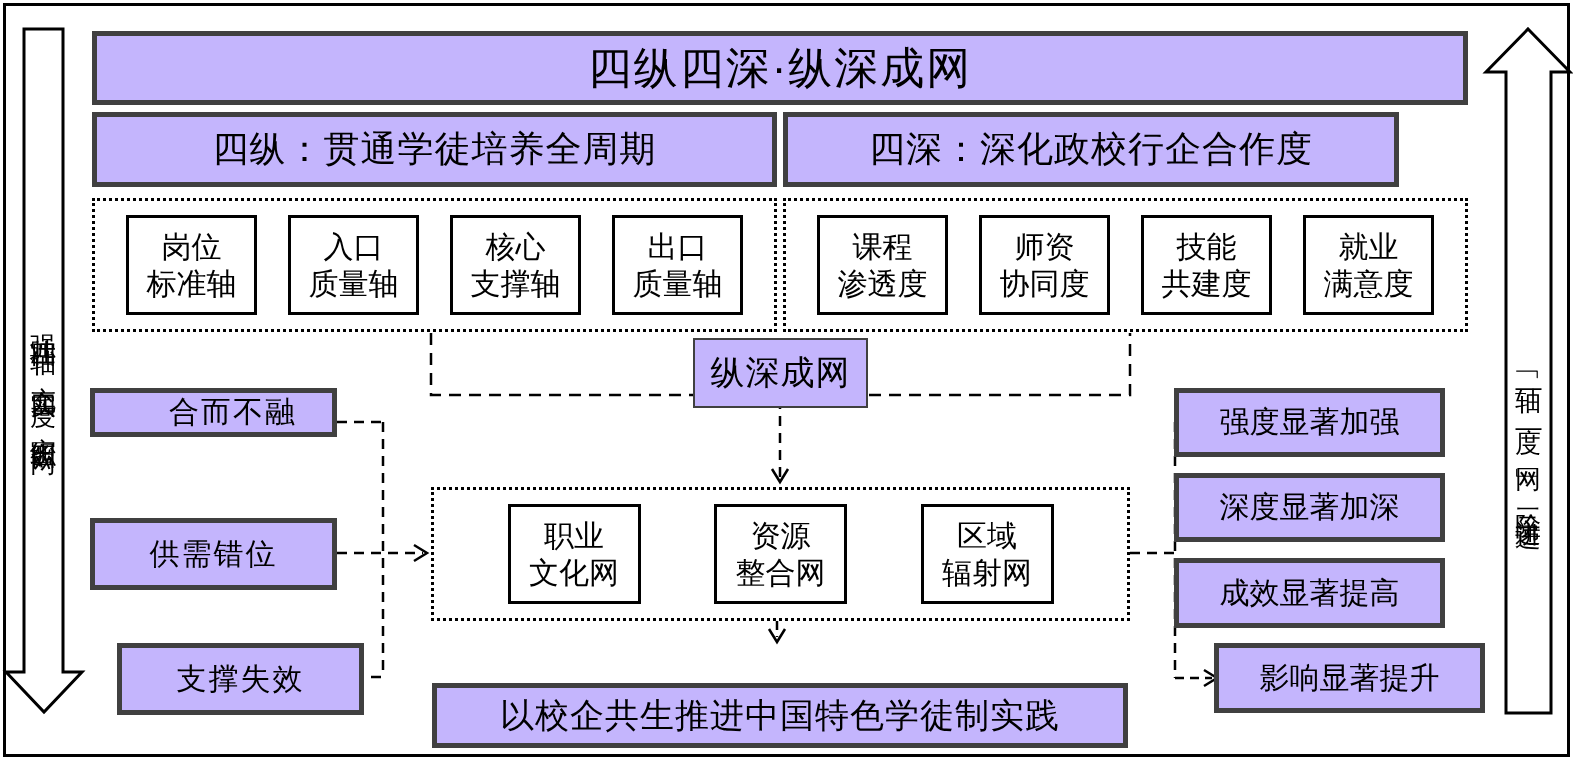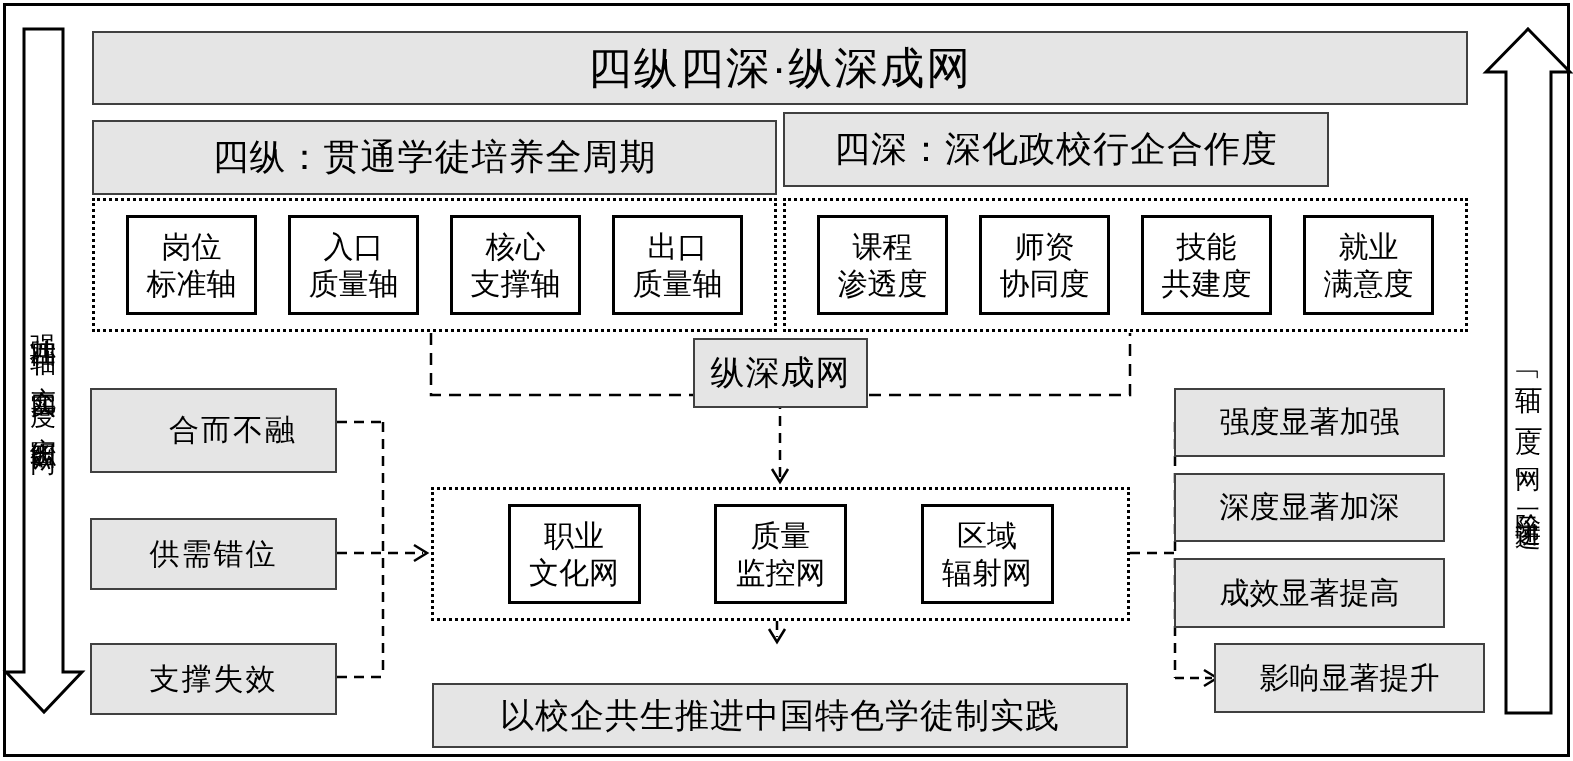--- a/index.html
+++ b/index.html
@@ -20,31 +20,31 @@
   }
   .svg-layer {
     position: absolute;
     left: 0; top: 0;
     width: 1573px; height: 761px;
     pointer-events: none;
   }
 
   .box {
     position: absolute;
-    border: 2px solid #404040;
-    background: #e5e5e5;
+    border: 5px solid #404040;
+    background: #c4b5fd;
     display: flex;
     align-items: center;
     justify-content: center;
     text-align: center;
   }
 
   .title-box    { left: 92px;  top: 31px;  width: 1376px; height: 74px; font-size: 44px; letter-spacing: 2px; }
-  .header-left  { left: 92px;  top: 112px; width: 685px;  height: 75px; font-size: 36px; letter-spacing: 1px; margin-top: 8px; }
-  .header-right { left: 783px; top: 112px; width: 546px;  height: 75px; font-size: 36px; letter-spacing: 1px; }
+  .header-left  { left: 92px;  top: 112px; width: 685px;  height: 75px; font-size: 36px; letter-spacing: 1px; }
+  .header-right { left: 783px; top: 112px; width: 616px;  height: 75px; font-size: 36px; letter-spacing: 1px; }
 
   .dotted-container {
     position: absolute;
     top: 198px;
     width: 685px;
     height: 134px;
     border: 3px dotted #000;
     background: #fff;
     display: flex;
     align-items: center;
@@ -89,23 +89,23 @@
   .net-cell { width: 133px; }
 
   .practice-box {
     left: 432px; top: 683px;
     width: 696px; height: 65px;
     font-size: 34px;
     letter-spacing: 1px;
   }
 
   .problem-box { left: 90px; width: 247px; font-size: 30px; letter-spacing: 2px; }
-  .problem-1 { top: 388px; height: 85px; padding-left: 39px; }
+  .problem-1 { top: 388px; height: 49px; padding-left: 39px; }
   .problem-2 { top: 518px; height: 72px; }
-  .problem-3 { top: 643px; height: 72px; }
+  .problem-3 { top: 643px; height: 72px; margin-left: 27px; }
 
   .outcome-box { left: 1174px; width: 271px; font-size: 30px; }
   .outcome-1 { top: 388px; height: 69px; }
   .outcome-2 { top: 473px; height: 69px; }
   .outcome-3 { top: 558px; height: 70px; }
   .outcome-4 { top: 643px; height: 70px; margin-left: 40px; }
 
   .v-banner {
     position: absolute;
     display: flex;
@@ -231,22 +231,22 @@
   <div class="box problem-box problem-3">
     <span>支撑失效</span>
   </div>
 
   <div class="center-container">
     <div class="cell net-cell">
       <span>职业</span>
       <span>文化网</span>
     </div>
     <div class="cell net-cell">
-      <span>质量</span>
-      <span>监控网</span>
+      <span>资源</span>
+      <span>整合网</span>
     </div>
     <div class="cell net-cell">
       <span>区域</span>
       <span>辐射网</span>
     </div>
   </div>
 
   <div class="box practice-box">
     <span>以校企共生推进中国特色学徒制实践</span>
   </div>

